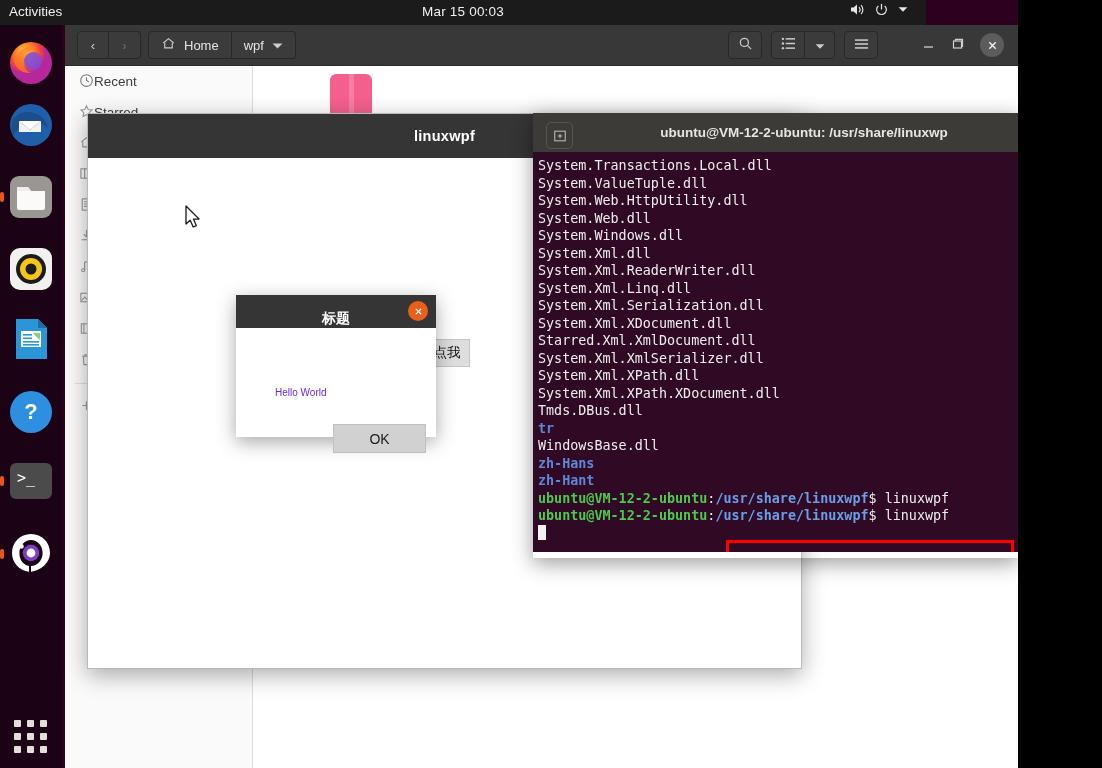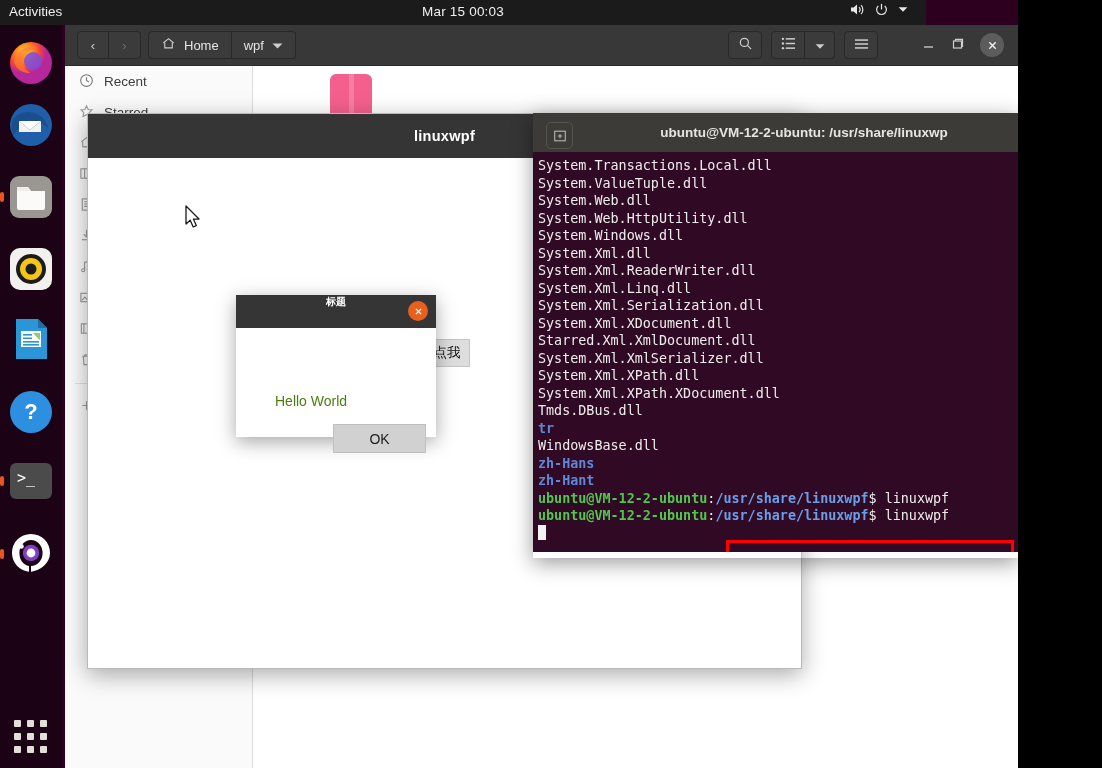--- a/index.html
+++ b/index.html
@@ -112,21 +112,21 @@
     background: #5c5c5c; display:flex; align-items:center; justify-content:center;
   }
 
   .nautilus-body { position: absolute; left: 0; top: 41px; width: 953px; height: 702px; background:#fff; }
   .sidebar {
     position: absolute; left: 0; top: 0; width: 188px; height: 702px;
     background: #fafafa; border-right: 1px solid #dcdcdc;
   }
   .side-item {
     position: relative; height: 31px; display: flex; align-items: center;
-    gap: 10px; padding-left: 14px; color: #3c3c3c; font-size: 13.5px;
+    padding-left: 14px; color: #3c3c3c; font-size: 13.5px;
   }
   .side-sep { height:1px; background:#e0e0e0; margin: 7px 10px; }
   .files-area { position: absolute; left: 188px; top: 0; right: 0; bottom: 0; background:#fff; }
   .file-tile { position: absolute; left: 58px; top: 8px; width: 80px; text-align: center; }
   .pink-folder {
     width: 42px; height: 44px; margin: 0 auto;
     background: linear-gradient(90deg,#f4608e 0 46%, #f77da6 46% 56%, #f4608e 56% 100%);
     border-radius: 6px 6px 3px 3px;
   }
 
@@ -156,31 +156,31 @@
   
   .dlg {
     position: absolute; left: 148px; top: 181px;
     width: 200px; height: 142px;
     background: #fff;
     box-shadow: 0 5px 18px rgba(0,0,0,.35);
     z-index: 45;
   }
   .dlg-title {
     position: relative; height: 33px; background: #353535;
-    display: flex; align-items: flex-start; justify-content: center;
-    color: #fff; font-size: 10px; font-weight: bold;
+    display: flex; align-items: flex-end; justify-content: center;
+    color: #fff; font-size: 14px; font-weight: bold;
   }
   .dlg-close {
     position: absolute; right: 8px; top: 6px;
     width: 20px; height: 20px; border-radius: 50%;
     background: #e8601c; color: #fff; font-size: 12px;
     display: flex; align-items: center; justify-content: center;
   }
   .dlg-body { position: relative; height: 109px; background:#fff; }
-  .dlg-msg { position: absolute; left: 39px; top: 65px; font-size: 14px; color: #4d7c0f; }
+  .dlg-msg { position: absolute; left: 39px; top: 59px; font-size: 10px; color: #6d28d9; }
   .dlg-ok {
     position: absolute; left: 97px; top: 96px;
     width: 93px; height: 29px;
     background: #d1d1d1; border: 1px solid #c0c0c0;
     color: #1b1b1b; font-size: 14px;
     display: flex; align-items: center; justify-content: center;
   }
   .cursor { position: absolute; left: 185px; top: 205px; z-index: 60; }
 
   
@@ -490,22 +490,22 @@
           <rect x="2" y="2.5" width="12" height="11"></rect>
             <path d="M8 5.6v5M5.5 8h5"></path>
           </svg>
       </span>
       <span class="term-title-text">ubuntu@VM-12-2-ubuntu: /usr/share/linuxwp</span>
     </div>
     <div class="term-body">
       <div id="term-lines">
           <div class="line"><span class="c-plain">System.Transactions.Local.dll</span></div>
           <div class="line"><span class="c-plain">System.ValueTuple.dll</span></div>
+          <div class="line"><span class="c-plain">System.Web.HttpUtility.dll</span></div>
           <div class="line"><span class="c-plain">System.Web.dll</span></div>
-          <div class="line"><span class="c-plain">System.Web.HttpUtility.dll</span></div>
           <div class="line"><span class="c-plain">System.Windows.dll</span></div>
           <div class="line"><span class="c-plain">System.Xml.dll</span></div>
           <div class="line"><span class="c-plain">System.Xml.ReaderWriter.dll</span></div>
           <div class="line"><span class="c-plain">System.Xml.Linq.dll</span></div>
           <div class="line"><span class="c-plain">System.Xml.Serialization.dll</span></div>
           <div class="line"><span class="c-plain">System.Xml.XDocument.dll</span></div>
           <div class="line"><span class="c-plain">Starred.Xml.XmlDocument.dll</span></div>
           <div class="line"><span class="c-plain">System.Xml.XmlSerializer.dll</span></div>
           <div class="line"><span class="c-plain">System.Xml.XPath.dll</span></div>
           <div class="line"><span class="c-plain">System.Xml.XPath.XDocument.dll</span></div>

